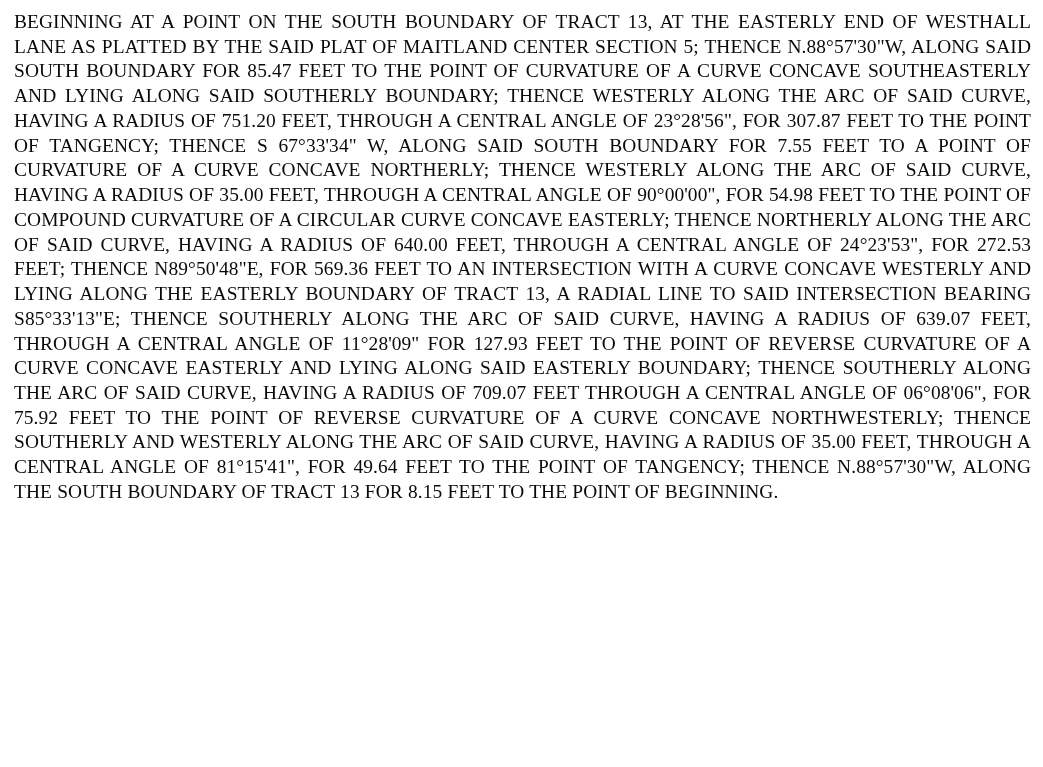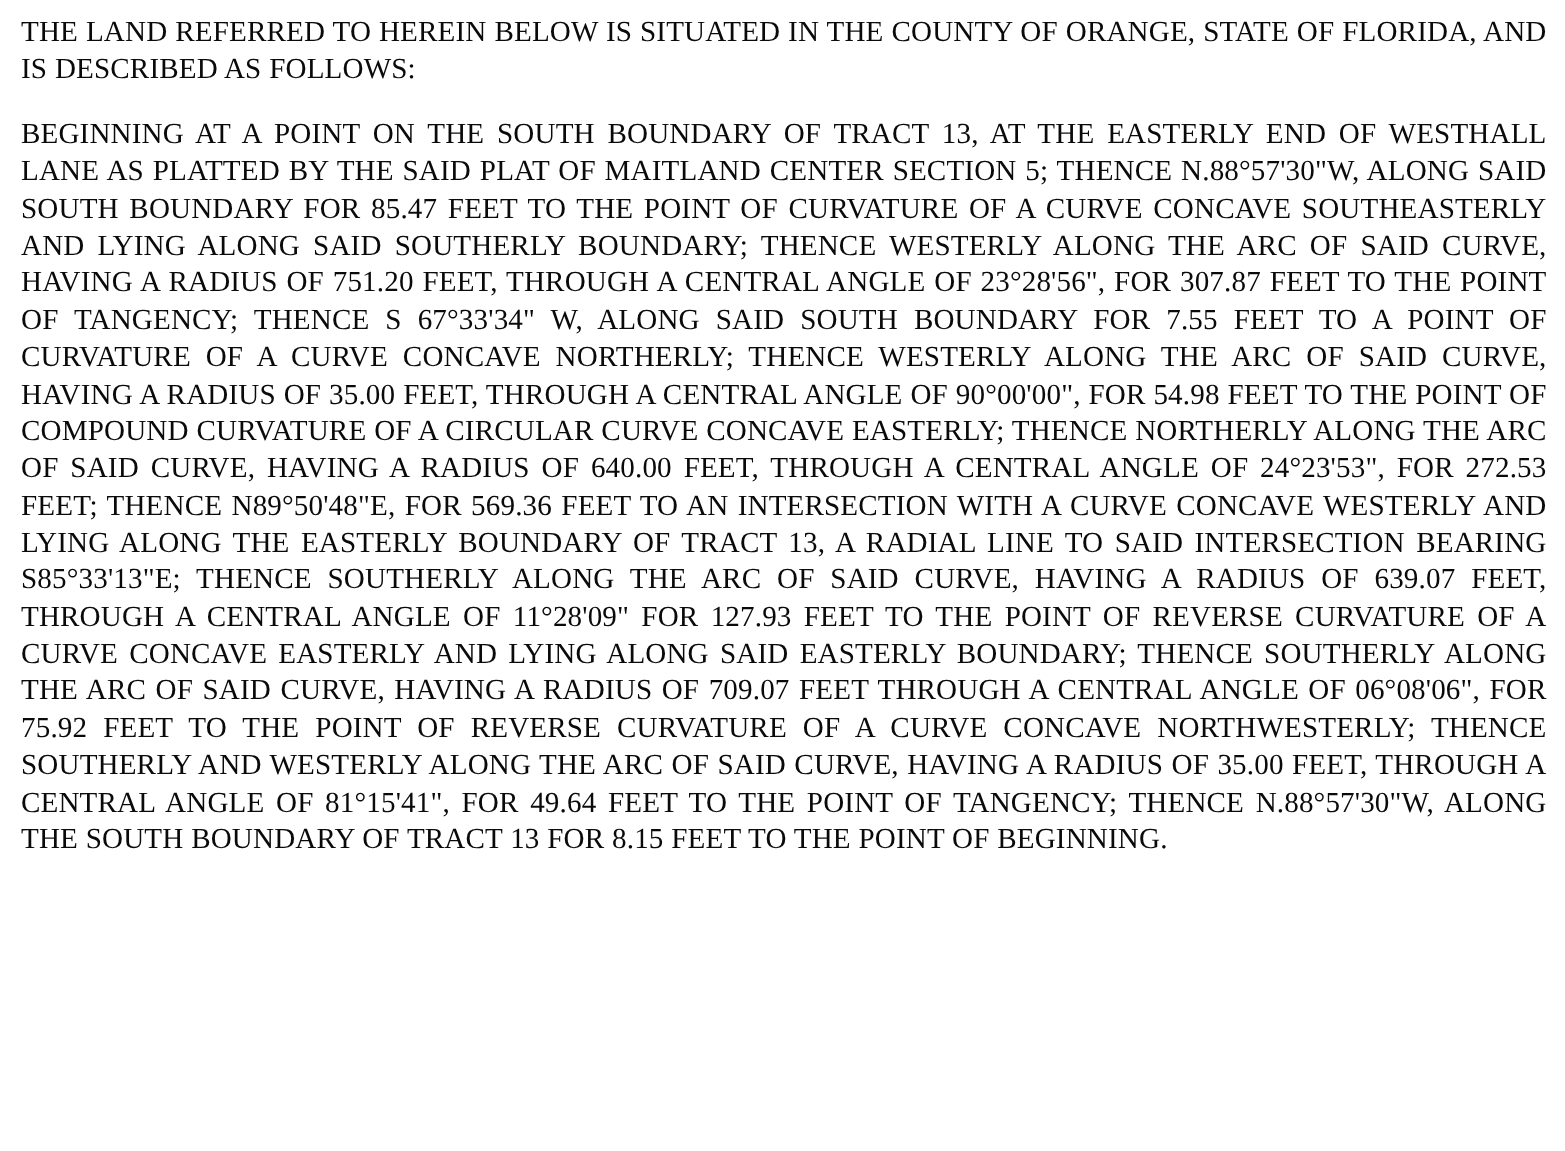--- a/index.html
+++ b/index.html
@@ -31,15 +31,14 @@
   }
   .legal-paragraph:last-child {
     margin-bottom: 12px;
   }
   
 </style>
 </head>
 <body>
 
 <div class="page">
-  <p class="legal-paragraph">THE LAND REFERRED TO HEREIN BELOW IS SITUATED IN THE COUNTY OF ORANGE, STATE OF FLORIDA, AND IS DESCRIBED AS FOLLOWS:</p>
   <p class="legal-paragraph">BEGINNING AT A POINT ON THE SOUTH BOUNDARY OF TRACT 13, AT THE EASTERLY END OF WESTHALL LANE AS PLATTED BY THE SAID PLAT OF MAITLAND CENTER SECTION 5; THENCE N.88°57'30"W, ALONG SAID SOUTH BOUNDARY FOR 85.47 FEET TO THE POINT OF CURVATURE OF A CURVE CONCAVE SOUTHEASTERLY AND LYING ALONG SAID SOUTHERLY BOUNDARY; THENCE WESTERLY ALONG THE ARC OF SAID CURVE, HAVING A RADIUS OF 751.20 FEET, THROUGH A CENTRAL ANGLE OF 23°28'56", FOR 307.87 FEET TO THE POINT OF TANGENCY; THENCE S 67°33'34" W, ALONG SAID SOUTH BOUNDARY FOR 7.55 FEET TO A POINT OF CURVATURE OF A CURVE CONCAVE NORTHERLY; THENCE WESTERLY ALONG THE ARC OF SAID CURVE, HAVING A RADIUS OF 35.00 FEET, THROUGH A CENTRAL ANGLE OF 90°00'00", FOR 54.98 FEET TO THE POINT OF COMPOUND CURVATURE OF A CIRCULAR CURVE CONCAVE EASTERLY; THENCE NORTHERLY ALONG THE ARC OF SAID CURVE, HAVING A RADIUS OF 640.00 FEET, THROUGH A CENTRAL ANGLE OF 24°23'53", FOR 272.53 FEET; THENCE N89°50'48"E, FOR 569.36 FEET TO AN INTERSECTION WITH A CURVE CONCAVE WESTERLY AND LYING ALONG THE EASTERLY BOUNDARY OF TRACT 13, A RADIAL LINE TO SAID INTERSECTION BEARING S85°33'13"E; THENCE SOUTHERLY ALONG THE ARC OF SAID CURVE, HAVING A RADIUS OF 639.07 FEET, THROUGH A CENTRAL ANGLE OF 11°28'09" FOR 127.93 FEET TO THE POINT OF REVERSE CURVATURE OF A CURVE CONCAVE EASTERLY AND LYING ALONG SAID EASTERLY BOUNDARY; THENCE SOUTHERLY ALONG THE ARC OF SAID CURVE, HAVING A RADIUS OF 709.07 FEET THROUGH A CENTRAL ANGLE OF 06°08'06", FOR 75.92 FEET TO THE POINT OF REVERSE CURVATURE OF A CURVE CONCAVE NORTHWESTERLY; THENCE SOUTHERLY AND WESTERLY ALONG THE ARC OF SAID CURVE, HAVING A RADIUS OF 35.00 FEET, THROUGH A CENTRAL ANGLE OF 81°15'41", FOR 49.64 FEET TO THE POINT OF TANGENCY; THENCE N.88°57'30"W, ALONG THE SOUTH BOUNDARY OF TRACT 13 FOR 8.15 FEET TO THE POINT OF BEGINNING.</p>
 </div>
 
 </body></html>

